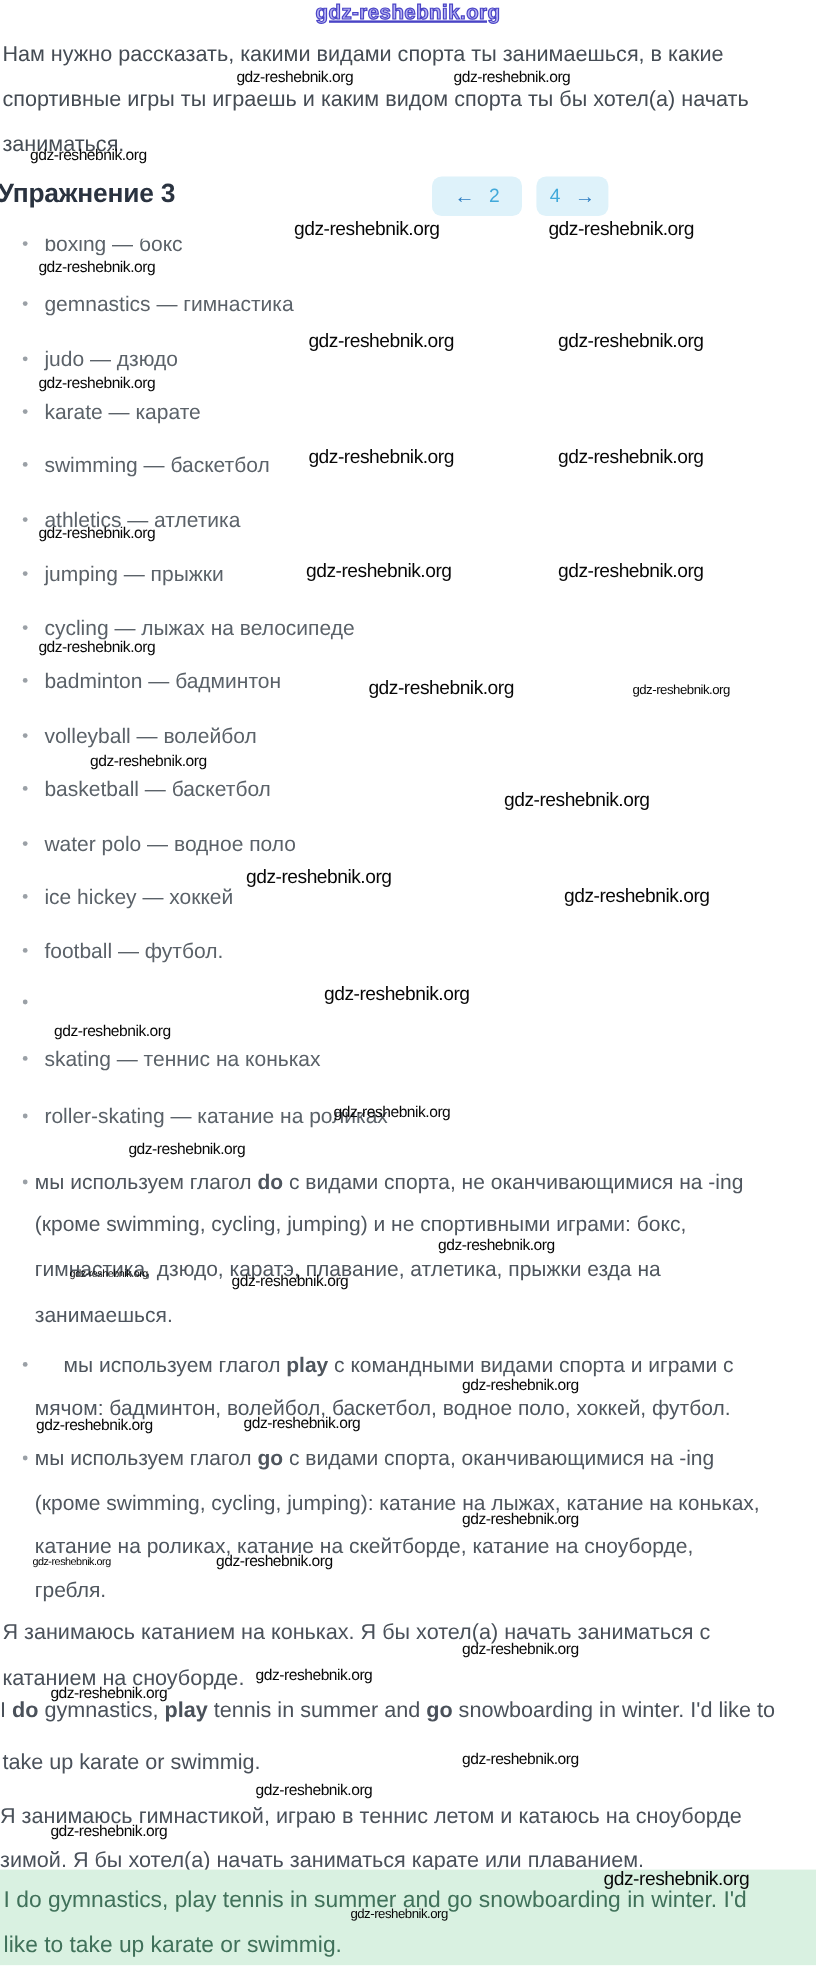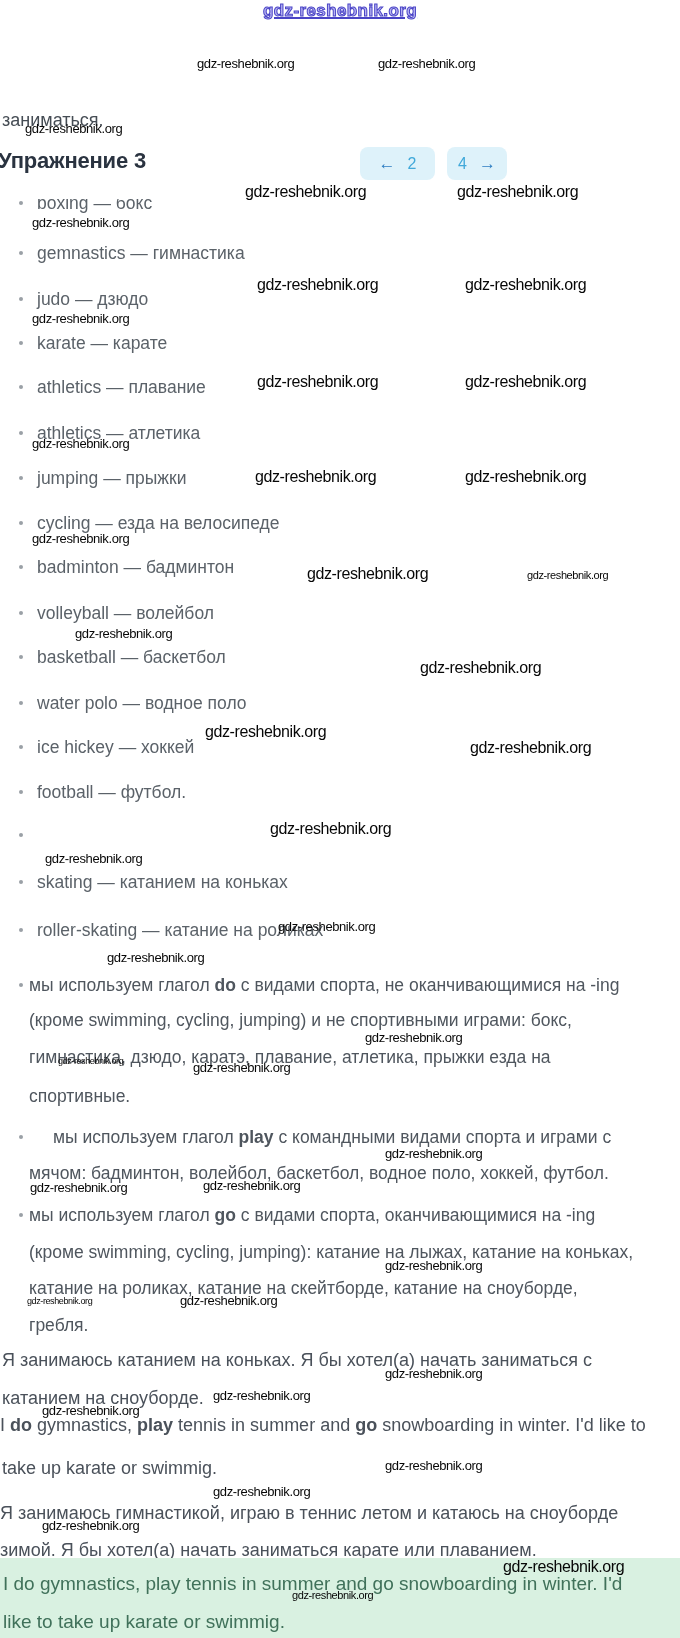--- a/index.html
+++ b/index.html
@@ -41,20 +41,22 @@
   .answer-box{position:absolute;left:0;width:680px;}
   .answer-line{position:absolute;font-size:19px;color:#40715a;white-space:nowrap;}
 </style>
 </head>
 <body>
 
 <div class="page">
 
   <a class="top-link" href="#">gdz-reshebnik.org</a>
 
+  <div class="intro-line" style="top:35px">Нам нужно рассказать, какими видами спорта ты занимаешься, в какие</div>
+  <div class="intro-line" style="top:72px">спортивные игры ты играешь и каким видом спорта ты бы хотел(а) начать</div>
   <div class="intro-line" style="top:110px">заниматься.</div>
 
   <h1 class="heading" style="top:148px;margin:0">Упражнение 3</h1>
 
   <button class="nav-btn" style="left:360px;top:147px;width:75px">
     <span class="nav-arrow">←</span>
     <span class="nav-num">2</span>
   </button>
 
   <button class="nav-btn" style="left:447px;top:147px;width:60px">
@@ -77,33 +79,33 @@
       <div class="sport-row" style="top: 289px;">
         <div class="dot" style="left: 19px; top: 8px;"></div>
         <div class="sport-text">judo — дзюдо</div>
       </div>
       <div class="sport-row" style="top: 333px;">
         <div class="dot" style="left: 19px; top: 8px;"></div>
         <div class="sport-text">karate — карате</div>
       </div>
       <div class="sport-row" style="top: 377px;">
         <div class="dot" style="left: 19px; top: 8px;"></div>
-        <div class="sport-text">athletics — плавание</div>
+        <div class="sport-text">swimming — баскетбол</div>
       </div>
       <div class="sport-row" style="top: 423px;">
         <div class="dot" style="left: 19px; top: 8px;"></div>
         <div class="sport-text">athletics — атлетика</div>
       </div>
       <div class="sport-row" style="top: 468px;">
         <div class="dot" style="left: 19px; top: 8px;"></div>
         <div class="sport-text">jumping — прыжки</div>
       </div>
       <div class="sport-row" style="top: 513px;">
         <div class="dot" style="left: 19px; top: 8px;"></div>
-        <div class="sport-text">cycling — езда на велосипеде</div>
+        <div class="sport-text">cycling — лыжах на велосипеде</div>
       </div>
       <div class="sport-row" style="top: 557px;">
         <div class="dot" style="left: 19px; top: 8px;"></div>
         <div class="sport-text">badminton — бадминтон</div>
       </div>
       <div class="sport-row" style="top: 603px;">
         <div class="dot" style="left: 19px; top: 8px;"></div>
         <div class="sport-text">volleyball — волейбол</div>
       </div>
       <div class="sport-row" style="top: 647px;">
@@ -120,34 +122,34 @@
       </div>
       <div class="sport-row" style="top: 782px;">
         <div class="dot" style="left: 19px; top: 8px;"></div>
         <div class="sport-text">football — футбол.</div>
       </div>
       <div class="sport-row" style="top: 825px;">
         <div class="dot" style="left: 19px; top: 8px;"></div>
       </div>
       <div class="sport-row" style="top: 872px;">
         <div class="dot" style="left: 19px; top: 8px;"></div>
-        <div class="sport-text">skating — катанием на коньках</div>
+        <div class="sport-text">skating — теннис на коньках</div>
       </div>
       <div class="sport-row" style="top: 920px;">
         <div class="dot" style="left: 19px; top: 8px;"></div>
         <div class="sport-text">roller-skating — катание на роликах</div>
       </div>
     </div>
   <div id="rules-root">
       <div>
         <div class="dot" style="left: 19px; top: 983px;"></div>
         <div class="rule-line" style="top: 975px;">мы используем глагол <b>do</b> с видами спорта, не оканчивающимися на -ing</div>
         <div class="rule-line" style="top: 1010px;">(кроме swimming, cycling, jumping) и не спортивными играми: бокс,</div>
         <div class="rule-line" style="top: 1047px;">гимнастика, дзюдо, каратэ, плавание, атлетика, прыжки езда на</div>
-        <div class="rule-line" style="top: 1086px;">спортивные.</div>
+        <div class="rule-line" style="top: 1086px;">занимаешься.</div>
       </div>
       <div>
         <div class="dot" style="left: 19px; top: 1135px;"></div>
         <div class="rule-line" style="top: 1127px; margin-left: 24px;">мы используем глагол <b>play</b> с командными видами спорта и играми с</div>
         <div class="rule-line" style="top: 1163px;">мячом: бадминтон, волейбол, баскетбол, водное поло, хоккей, футбол.</div>
       </div>
       <div>
         <div class="dot" style="left: 19px; top: 1213px;"></div>
         <div class="rule-line" style="top: 1205px;">мы используем глагол <b>go</b> с видами спорта, оканчивающимися на -ing</div>
         <div class="rule-line" style="top: 1242px;">(кроме swimming, cycling, jumping): катание на лыжах, катание на коньках,</div>

